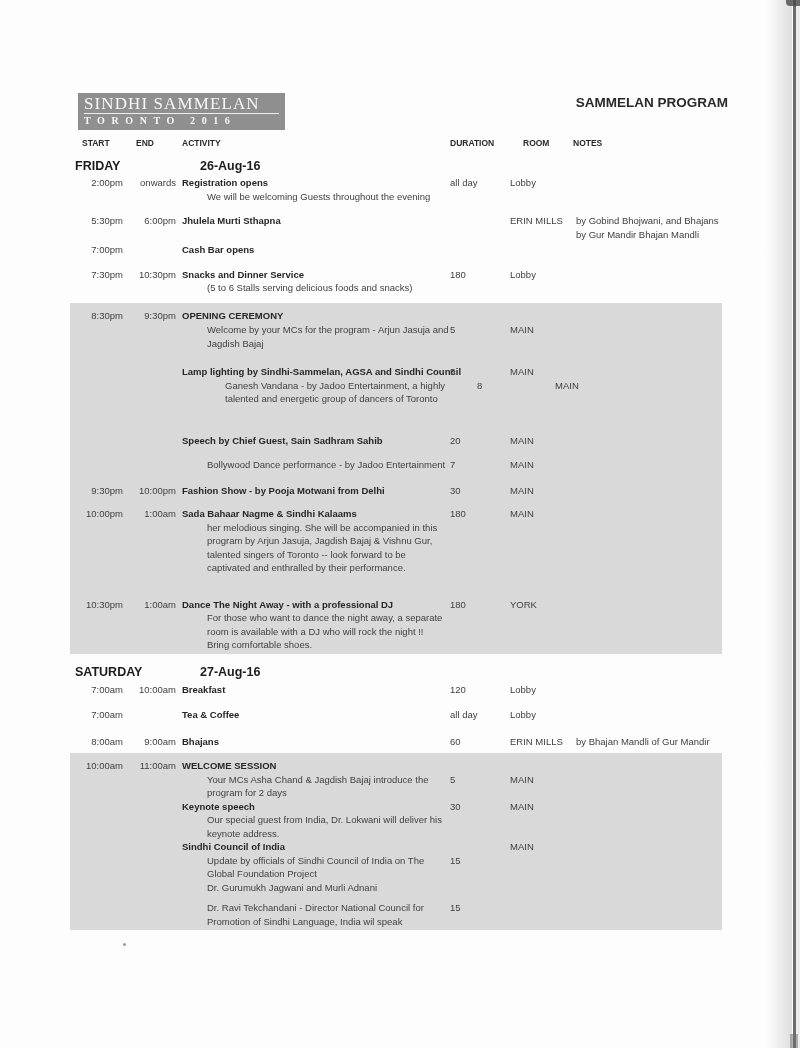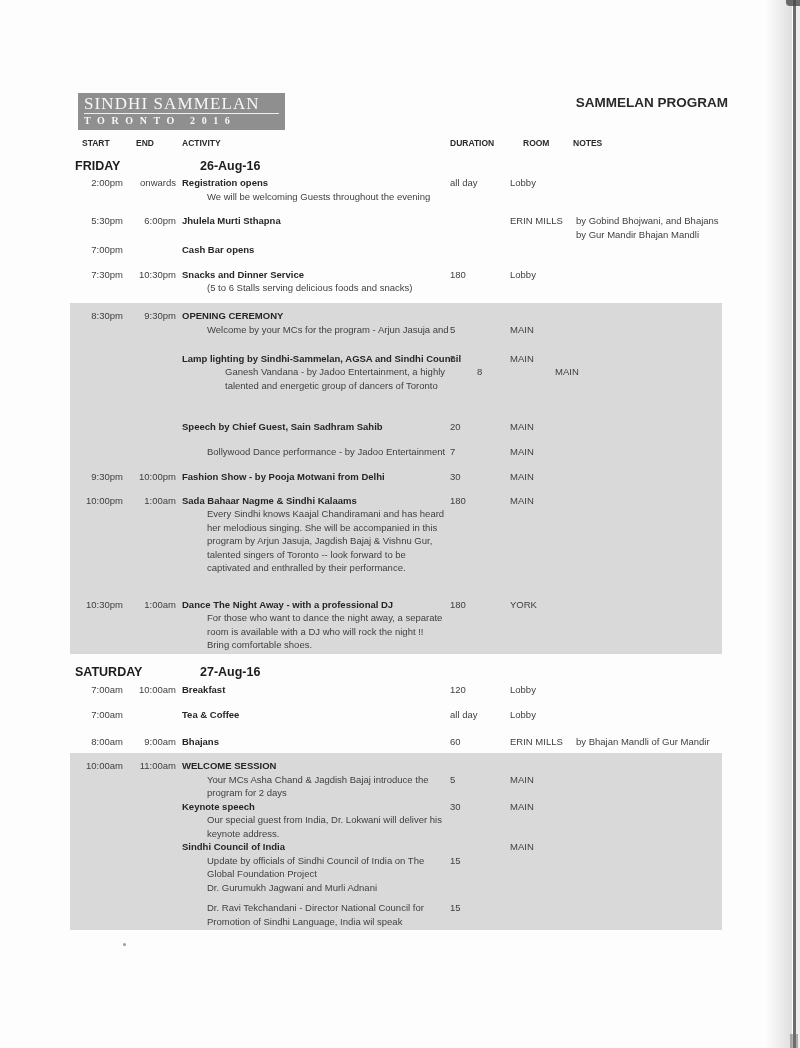--- a/index.html
+++ b/index.html
@@ -143,20 +143,21 @@
             <div class="c-dur"></div>
             <div></div>
             <div class="c-room"></div>
             <div class="c-notes"></div>
           </div>
           <div class="row" style="margin-top: 1px;">
             <div class="c-start"></div>
             <div class="c-end"></div>
             <div class="c-activity">
               <div class="line i">Welcome by your MCs for the program - Arjun Jasuja and</div>
+              <div class="line i">Jagdish Bajaj</div>
             </div>
             <div class="c-dur">5</div>
             <div></div>
             <div class="c-room">MAIN</div>
             <div class="c-notes"></div>
           </div>
           <div class="row" style="margin-top: 15px;">
             <div class="c-start"></div>
             <div class="c-end"></div>
             <div class="c-activity">
@@ -210,21 +211,20 @@
             <div class="c-dur">30</div>
             <div></div>
             <div class="c-room">MAIN</div>
             <div class="c-notes"></div>
           </div>
           <div class="row" style="margin-top: 10px;">
             <div class="c-start">10:00pm</div>
             <div class="c-end">1:00am</div>
             <div class="c-activity">
               <div class="line b">Sada Bahaar Nagme &amp; Sindhi Kalaams</div>
-              <div class="line i">Every Sindhi knows Kaajal Chandiramani and has heard</div>
               <div class="line i">her melodious singing. She will be accompanied in this</div>
               <div class="line i">program by Arjun Jasuja, Jagdish Bajaj &amp; Vishnu Gur,</div>
               <div class="line i">talented singers of Toronto -- look forward to be</div>
               <div class="line i">captivated and enthralled by their performance.</div>
             </div>
             <div class="c-dur">180</div>
             <div></div>
             <div class="c-room">MAIN</div>
             <div class="c-notes"></div>
           </div>

